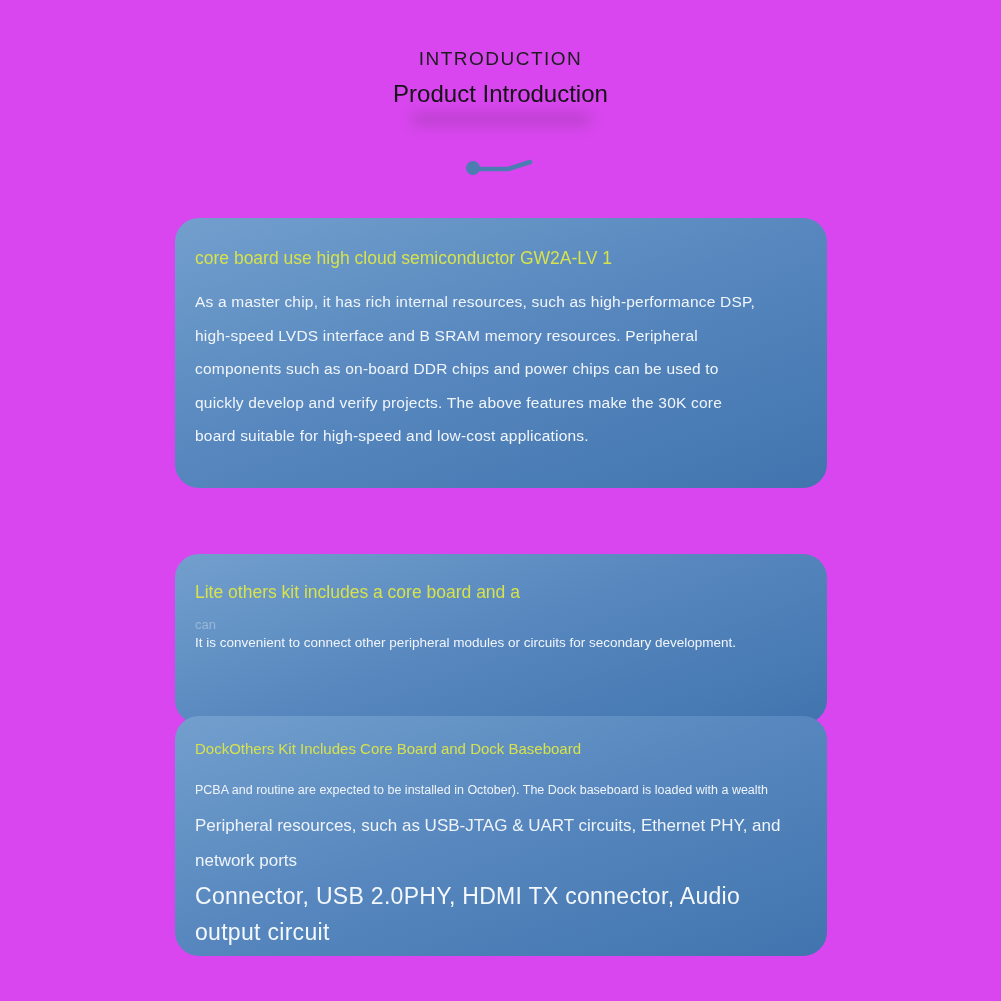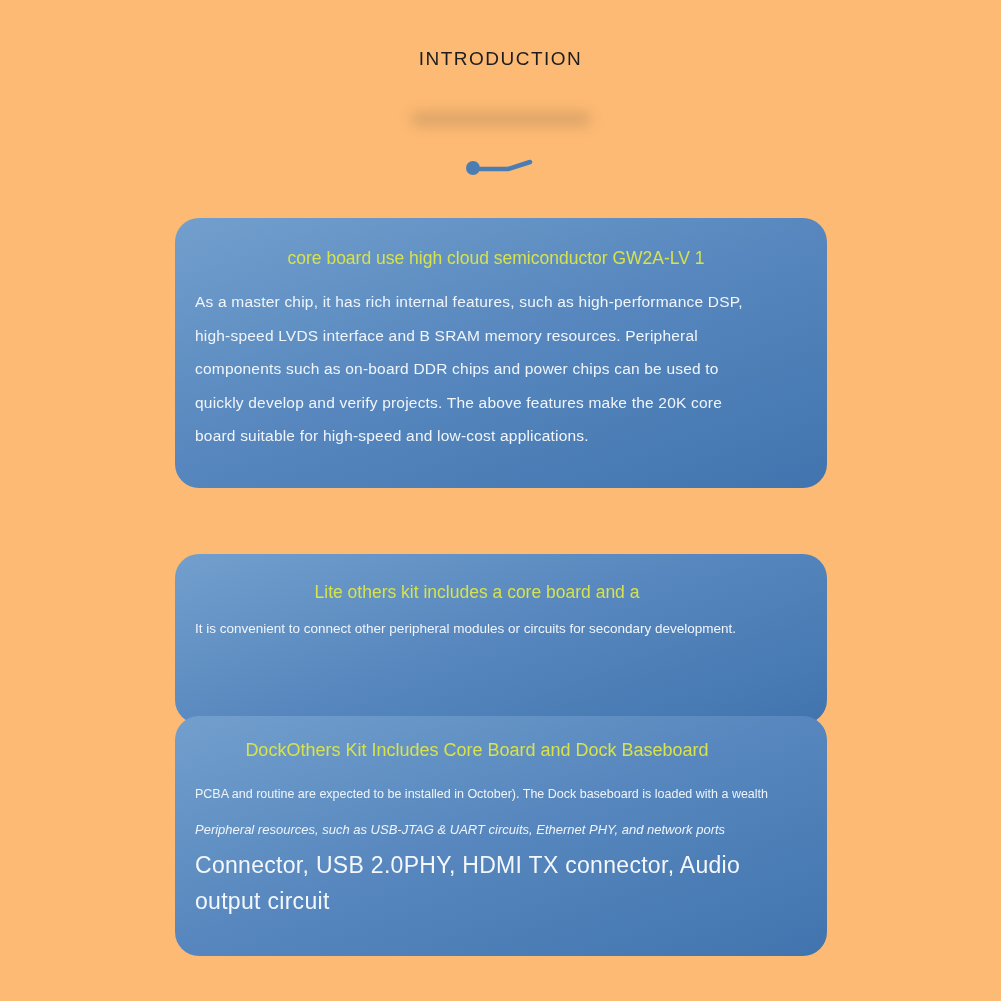--- a/index.html
+++ b/index.html
@@ -1,19 +1,19 @@
 <!DOCTYPE html>
 <html><head>
 <meta charset="utf-8">
 <style>
   html,body{margin:0;padding:0;background:#ffffff;}
   .page{
     position:relative;
     width:1001px;height:1001px;
-    background:#fdba74;
+    background:#d946ef;
     overflow:hidden;
     font-family:"Liberation Sans","DejaVu Sans",sans-serif;
   }
   .kicker{
     position:absolute;top:48px;left:0;width:100%;
     text-align:center;
     font-size:19px;letter-spacing:1.5px;
     color:#1d1d1f;font-weight:500;
   }
   .page-title{
@@ -35,68 +35,70 @@
     border-radius:24px;
     background:linear-gradient(160deg,#729fcd 0%,#5787be 48%,#4174ae 100%);
     box-sizing:border-box;
     color:#eef4f9;
   }
   .card1{top:218px;height:270px;padding:30px 24px 0 20px;}
   .card2{top:518px;height:170px;padding:28px 24px 0 20px;margin-top:36px;}
   .card3{top:716px;height:240px;padding:24px 24px 0 20px;}
   .card-title{
     color:#d7e24c;
-    text-align:center;
+    text-align:left;
     font-weight:500;
   }
   .card1 .card-title{font-size:17.5px;padding-right:6px;margin-bottom:16px;}
   .card2 .card-title{font-size:17.5px;padding-right:44px;margin-bottom:14px;}
-  .card3 .card-title{font-size:18px;padding-right:44px;margin-bottom:16px;}
+  .card3 .card-title{font-size:15px;padding-right:44px;margin-bottom:16px;}
   .card1 .bline{
     font-size:15.5px;line-height:33.5px;
     color:#f0f5fa;letter-spacing:0.2px;
   }
   .card2 .bline-1{font-size:14px;line-height:24px;color:#f0f5fa;}
   .card2 .bline-ghost{
     font-size:13px;line-height:15px;height:13px;overflow:hidden;
     color:#f0f5fa;opacity:0.35;margin-top:2px;
   }
   .card2 .bline-2{font-size:13.5px;line-height:24px;color:#f0f5fa;margin-top:1px;}
   .card3 .bline-1{font-size:12.5px;line-height:35px;color:#eef4f9;}
-  .card3 .bline-2{font-size:13px;line-height:35px;color:#eef4f9;font-style:italic;}
+  .card3 .bline-2{font-size:17px;line-height:35px;color:#eef4f9;}
   .card3 .bline-3{font-size:23px;line-height:36px;color:#f4f8fc;letter-spacing:0.3px;}
   .card3 .bline-4{font-size:13px;line-height:35px;color:#eef4f9;}
 </style>
 </head>
 <body>
 
 <div class="page">
 
   <div class="kicker">INTRODUCTION</div>
+  <h1 class="page-title">Product Introduction</h1>
   <div class="ghost-artifact"></div>
 
   <svg class="divider" width="76" height="24" viewBox="0 0 76 24">
     <circle cx="11" cy="13" r="7" fill="#4b7db3"></circle>
     <path d="M18 14 L46 14 L68 7" fill="none" stroke="#4b7db3" stroke-width="4.5" stroke-linecap="round" stroke-linejoin="round"></path>
   </svg>
 
   <section class="card card1">
     <div class="card-title">core board use high cloud semiconductor GW2A-LV 1</div>
     <div>
-      <div class="bline">As a master chip, it has rich internal features, such as high-performance DSP,</div>
+      <div class="bline">As a master chip, it has rich internal resources, such as high-performance DSP,</div>
       <div class="bline">high-speed LVDS interface and B SRAM memory resources. Peripheral</div>
       <div class="bline">components such as on-board DDR chips and power chips can be used to</div>
-      <div class="bline">quickly develop and verify projects. The above features make the 20K core</div>
+      <div class="bline">quickly develop and verify projects. The above features make the 30K core</div>
       <div class="bline">board suitable for high-speed and low-cost applications.</div>
     </div>
   </section>
 
   <section class="card card2">
     <div class="card-title">Lite others kit includes a core board and a</div>
     <div>
+      <div class="bline-ghost">can</div>
       <div class="bline-2">It is convenient to connect other peripheral modules or circuits for secondary development.</div>
     </div>
   </section>
 
   <section class="card card3">
     <div class="card-title">DockOthers Kit Includes Core Board and Dock Baseboard</div>
     <div>
       <div class="bline-1">PCBA and routine are expected to be installed in October). The Dock baseboard is loaded with a wealth</div>
       <div class="bline-2">Peripheral resources, such as USB-JTAG &amp; UART circuits, Ethernet PHY, and network ports</div>
       <div class="bline-3">Connector, USB 2.0PHY, HDMI TX connector, Audio output circuit</div>

